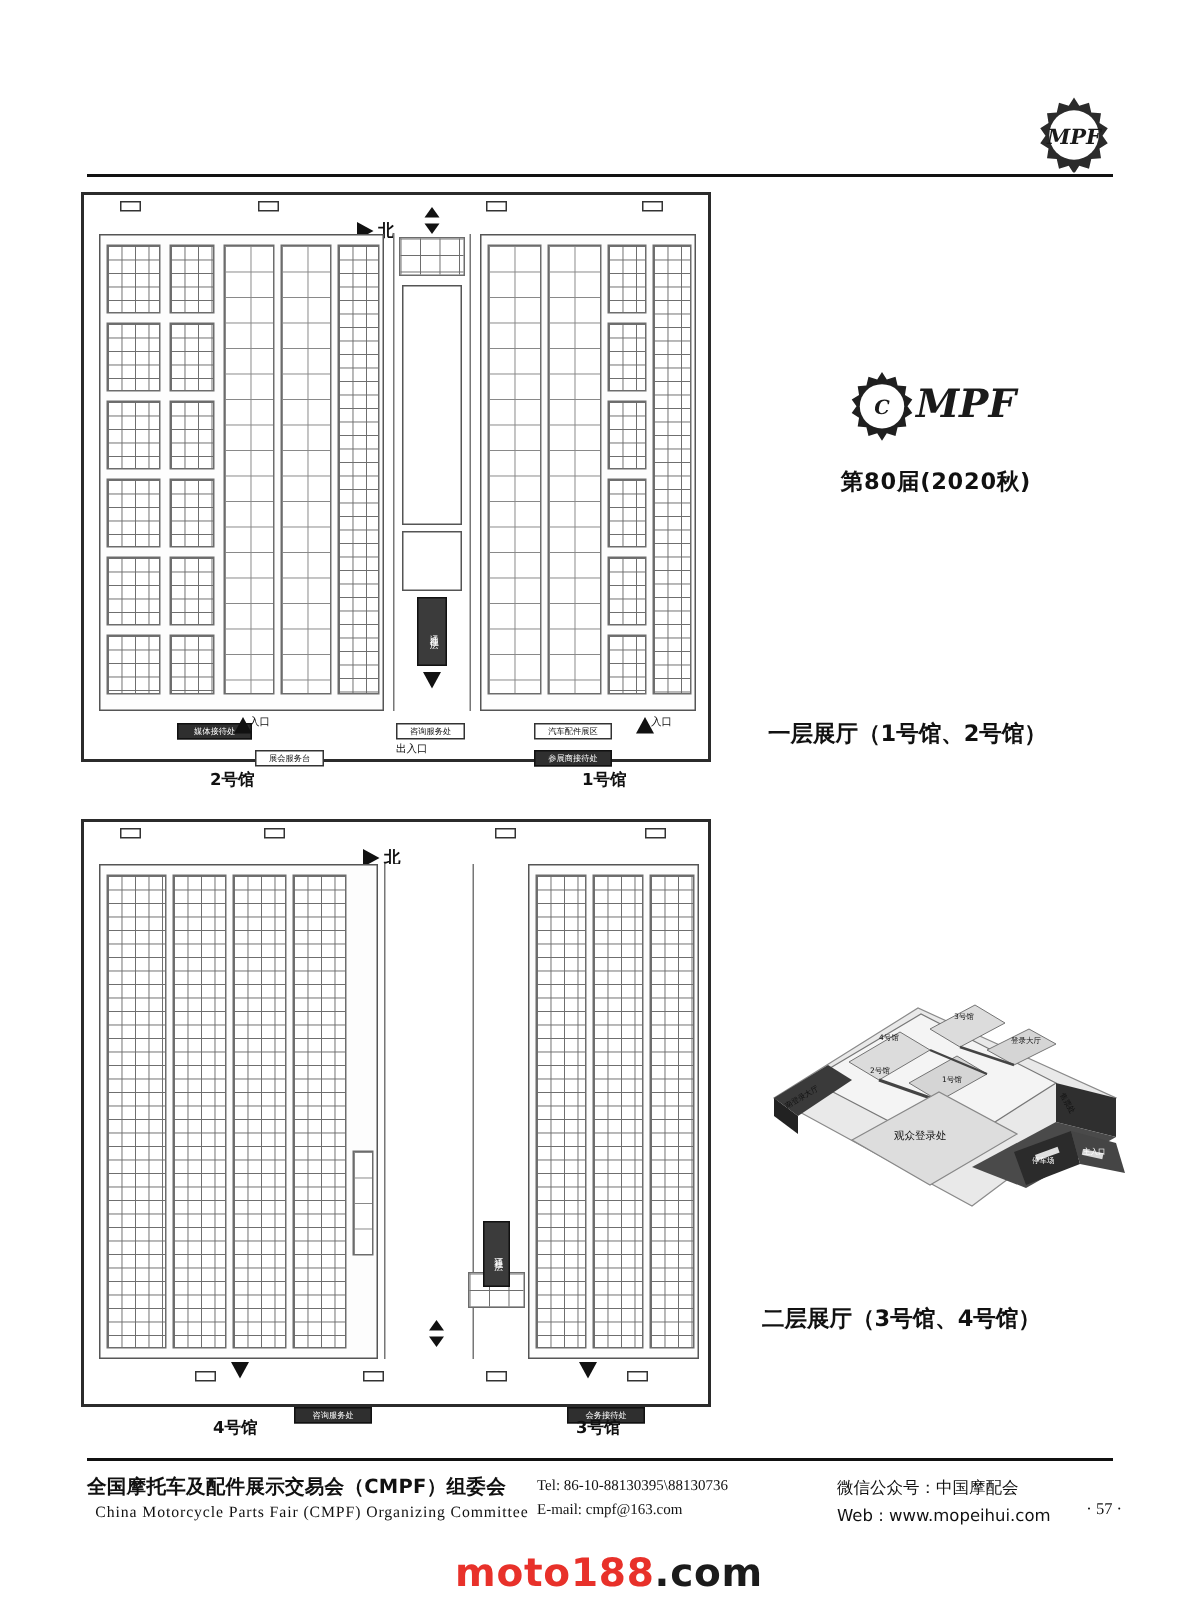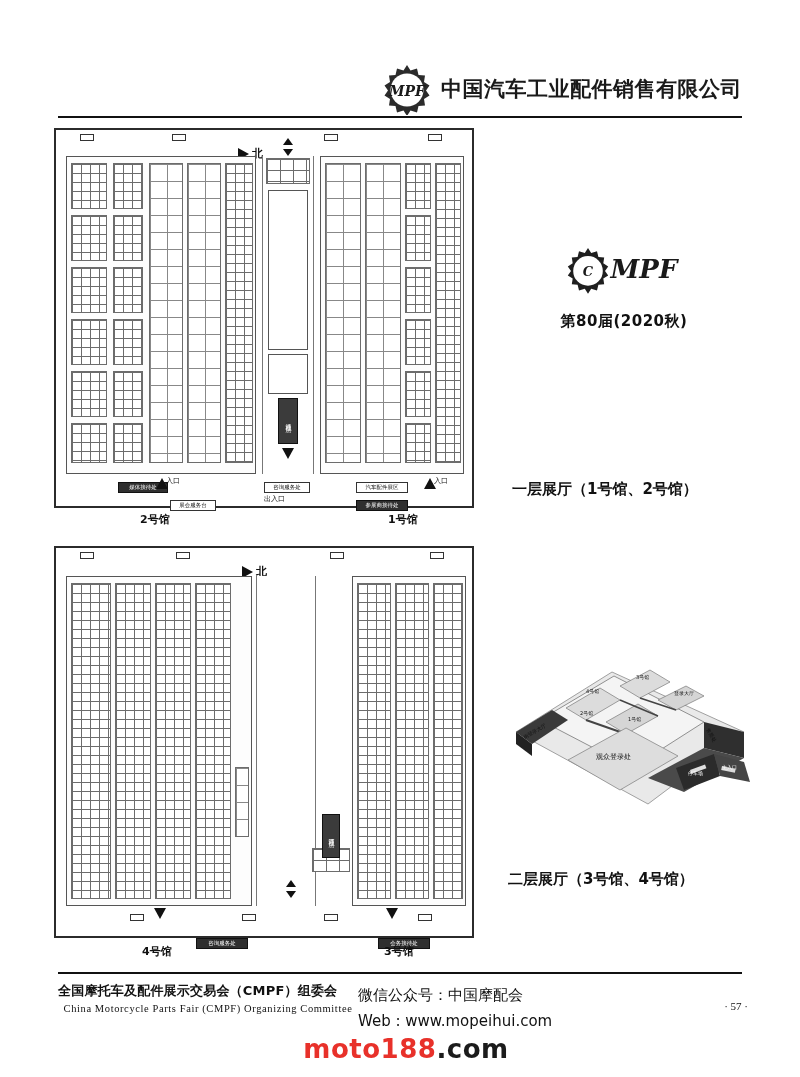--- a/index.html
+++ b/index.html
@@ -273,21 +273,21 @@
     width: 200px;
     font-family: "Liberation Serif", serif;
     font-size: 10px;
     color: #111;
     line-height: 1.55;
     padding-top: 1px;
   }
   .footer-col-3 {
     flex: 1;
     font-family: "DejaVu Sans", sans-serif;
-    font-size: 15px;
+    font-size: 11px;
     color: #111;
     line-height: 1.7;
     padding-top: 1px;
   }
   .page-no {
     position: absolute;
     right: 52px; top: 1000px;
     font-family: "Liberation Serif", serif;
     font-size: 11px;
     color: #111;
@@ -314,21 +314,20 @@
   <div class="brand-row">
     <span class="gear-logo">
       <svg class="gear-svg" width="52" height="52" viewBox="0 0 52 52" aria-hidden="true">
         <g fill="#2b2b2b">
           <path d="M26 2 L29.5 7.5 L36 5.5 L37.5 12 L44 12.5 L43 19 L48.5 22.5 L45 27.5 L48.5 32.5 L43 36 L44 42.5 L37.5 43 L36 49.5 L29.5 47.5 L26 53 L22.5 47.5 L16 49.5 L14.5 43 L8 42.5 L9 36 L3.5 32.5 L7 27.5 L3.5 22.5 L9 19 L8 12.5 L14.5 12 L16 5.5 L22.5 7.5 Z"></path>
         </g>
         <circle cx="26" cy="27" r="16.5" fill="#ffffff"></circle>
         <text x="26" y="33" text-anchor="middle" font-family="DejaVu Serif, serif" font-size="14" font-style="italic" font-weight="bold" fill="#1a1a1a">MPF</text>
       </svg>
     </span>
-    <span class="brand-cn">中国汽车工业配件销售有限公司</span>
   </div>
 </div>
 <div class="header-rule"></div>
 
 <div class="floorplan" id="floor1">
 
   <div class="door-mark" style="left:24px;top:4px;width:14px;height:7px;"></div>
   <div class="door-mark" style="left:116px;top:4px;width:14px;height:7px;"></div>
   <div class="door-mark" style="left:268px;top:4px;width:14px;height:7px;"></div>
   <div class="door-mark" style="left:372px;top:4px;width:14px;height:7px;"></div>
@@ -496,20 +495,24 @@
   <span class="txt light" style="left:214px;top:128px;">主入口</span>
   <span class="txt" style="left:196px;top:96px;transform:rotate(60deg);">售票处</span>
 </div>
 
 <div class="footer-rule"></div>
 <div class="footer">
   <div class="footer-col-1">
     <div class="f-cn">全国摩托车及配件展示交易会（CMPF）组委会</div>
     <div class="f-en">China Motorcycle Parts Fair (CMPF) Organizing Committee</div>
   </div>
+  <div class="footer-col-2">
+    <div>Tel: 86-10-88130395\88130736</div>
+    <div>E-mail: cmpf@163.com</div>
+  </div>
   <div class="footer-col-3">
     <div>微信公众号：中国摩配会</div>
     <div>Web : www.mopeihui.com</div>
   </div>
 </div>
 <div class="page-no">· 57 ·</div>
 
 <div class="watermark">
   <span>moto188</span><span class="dotcom">.com</span>
 </div>

